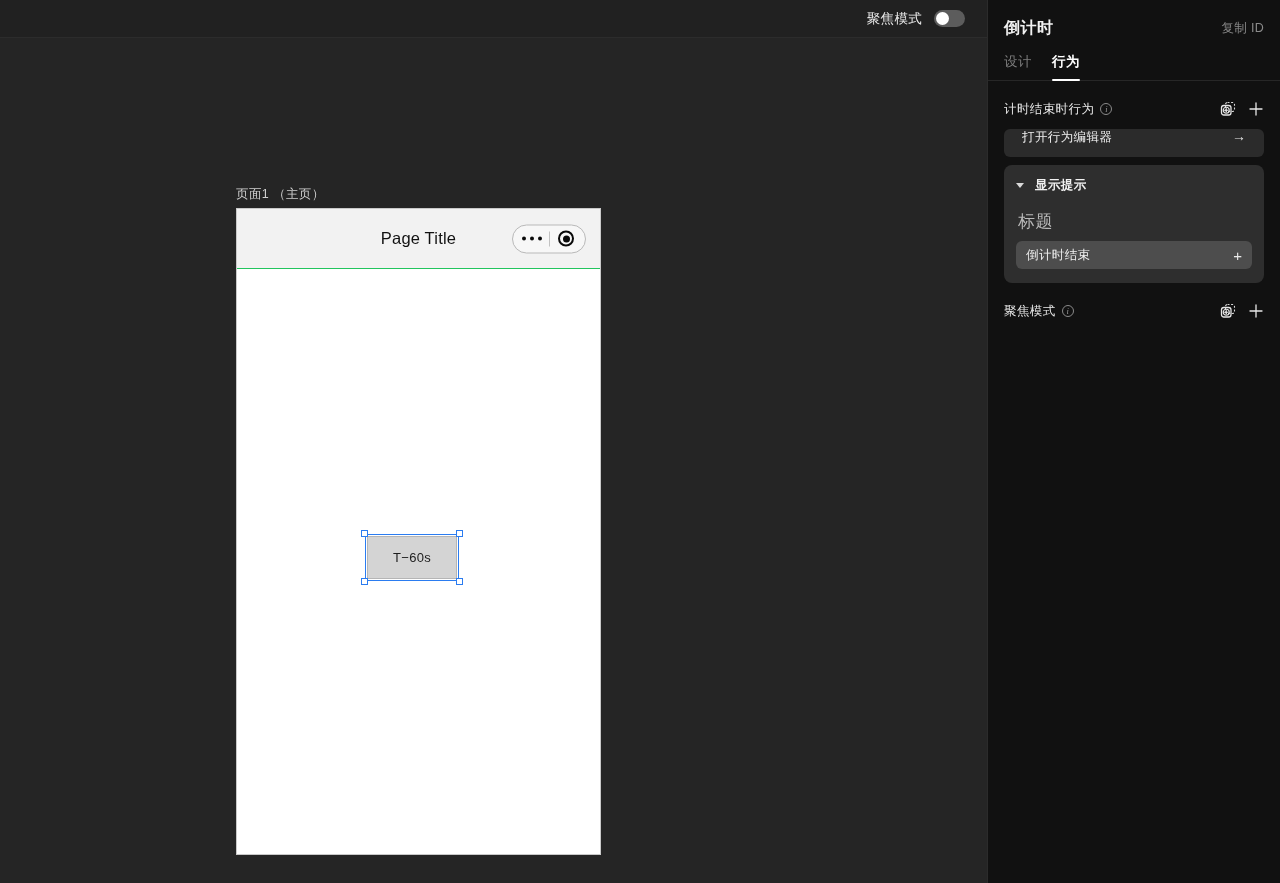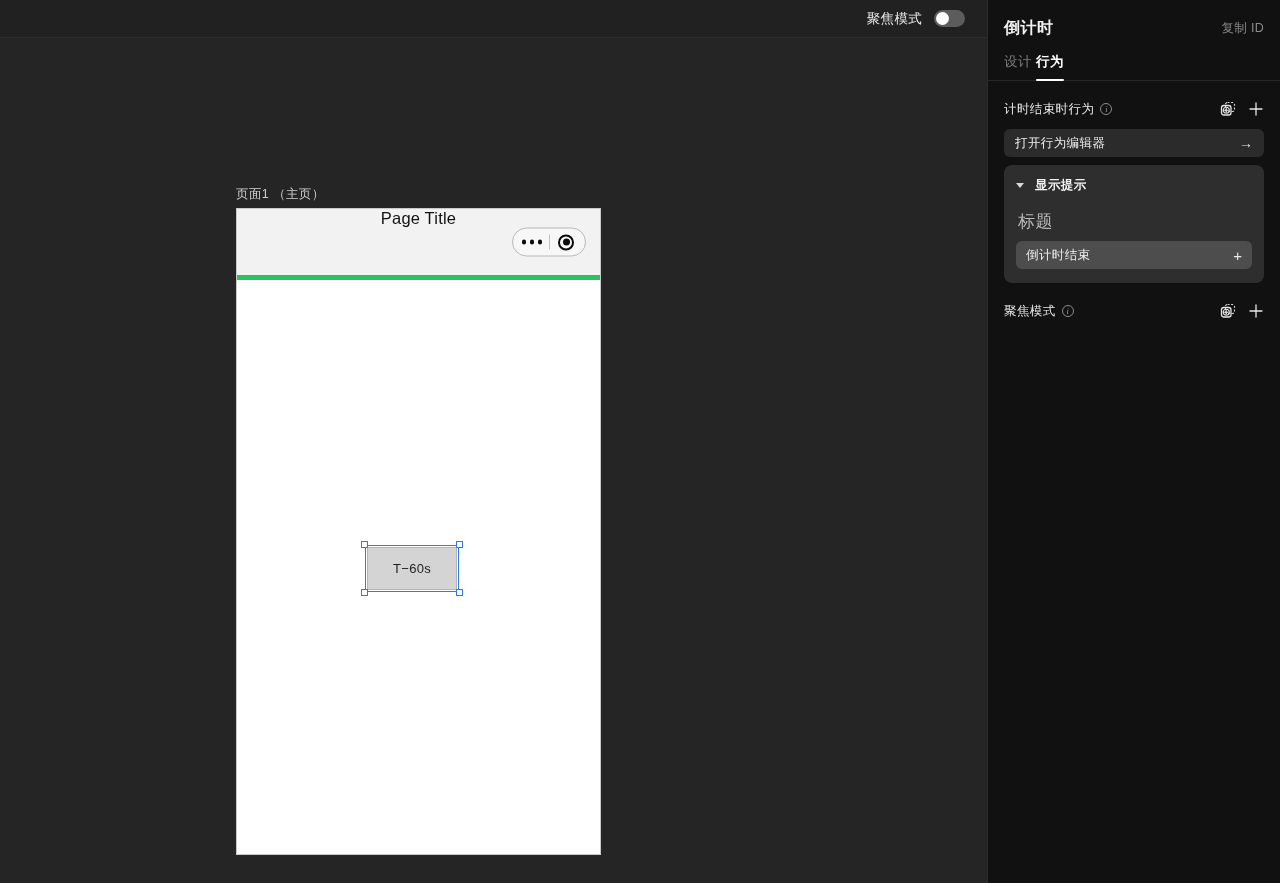--- a/index.html
+++ b/index.html
@@ -47,24 +47,24 @@
 
   
   .phone {
     position: absolute; left: 236px; top: 208px;
     width: 365px; height: 647px;
     background: #ffffff;
     border: 1px solid #c9c9c9;
     overflow: hidden;
   }
   .phone-nav {
-    height: 71px; background: #f2f2f2;
-    border-bottom: 5px solid #22c55e;
+    height: 60px; background: #f2f2f2;
+    border-bottom: 1px solid #22c55e;
     position: relative;
-    display: flex; align-items: flex-start; justify-content: center;
+    display: flex; align-items: center; justify-content: center;
   }
   .phone-title {
     font-size: 16.5px; color: #111; font-weight: 400;
     letter-spacing: .2px;
   }
   .capsule {
     position: absolute; right: 14px; top: 50%; transform: translateY(-50%);
     width: 74px; height: 29px; border-radius: 15px;
     border: 1px solid #b9b9b9; background: #f7f7f7;
     display: flex; align-items: center; justify-content: center; gap: 0;
@@ -115,21 +115,21 @@
     display: flex; flex-direction: column;
   }
   .panel-head {
     display: flex; align-items: center; justify-content: space-between;
     padding: 18px 16px 0 16px;
   }
   .panel-title { color: #f2f2f2; font-size: 16px; font-weight: 700; letter-spacing: .5px; }
   .copy-id { color: #8b8b8b; font-size: 12.5px; cursor: pointer; letter-spacing: .3px; }
 
   .tabs {
-    display: flex; gap: 4px; padding: 14px 16px 0 16px;
+    display: flex; gap: 20px; padding: 14px 16px 0 16px;
     border-bottom: 1px solid #272727; position: relative;
   }
   .tab {
     font-size: 13.5px; color: #7d7d7d; padding-bottom: 9px;
     cursor: pointer; position: relative; letter-spacing: .5px;
   }
   .tab.active { color: #ffffff; font-weight: 700; font-family: Liberation Mono, monospace; }
   .tab.active::after {
     content: ""; position: absolute; left: 0; right: 0; bottom: -1px;
     height: 2px; background: #ffffff; border-radius: 2px;
@@ -149,22 +149,22 @@
     border: 1px solid #8a8a8a; color: #9a9a9a;
     font-size: 8.5px; line-height: 10px; text-align: center;
     font-family: "Liberation Serif", serif; font-style: italic;
     display: inline-block;
   }
   .section-head-right { display: flex; align-items: center; gap: 12px; }
   .icon-btn { cursor: pointer; display: flex; align-items: center; justify-content: center; }
 
   .open-editor {
     height: 28px; background: #2b2b2b; border-radius: 6px;
-    display: flex; align-items: center; justify-content: space-between;
-    padding: 0 11px; cursor: pointer; margin-bottom: 8px;
+    display: flex; align-items: flex-start; justify-content: space-between;
+    padding: 0 18px; cursor: pointer; margin-bottom: 8px;
   }
   .open-editor-label { color: #ededed; font-size: 12.5px; letter-spacing: .4px; }
   .arrow-right { color: #e4e4e4; font-size: 14px; line-height: 1; }
 
   .card {
     background: #2e2e2e; border-radius: 8px;
     padding: 12px 12px 14px 12px;
   }
   .card-head {
     display: flex; align-items: center; gap: 11px; cursor: pointer;

